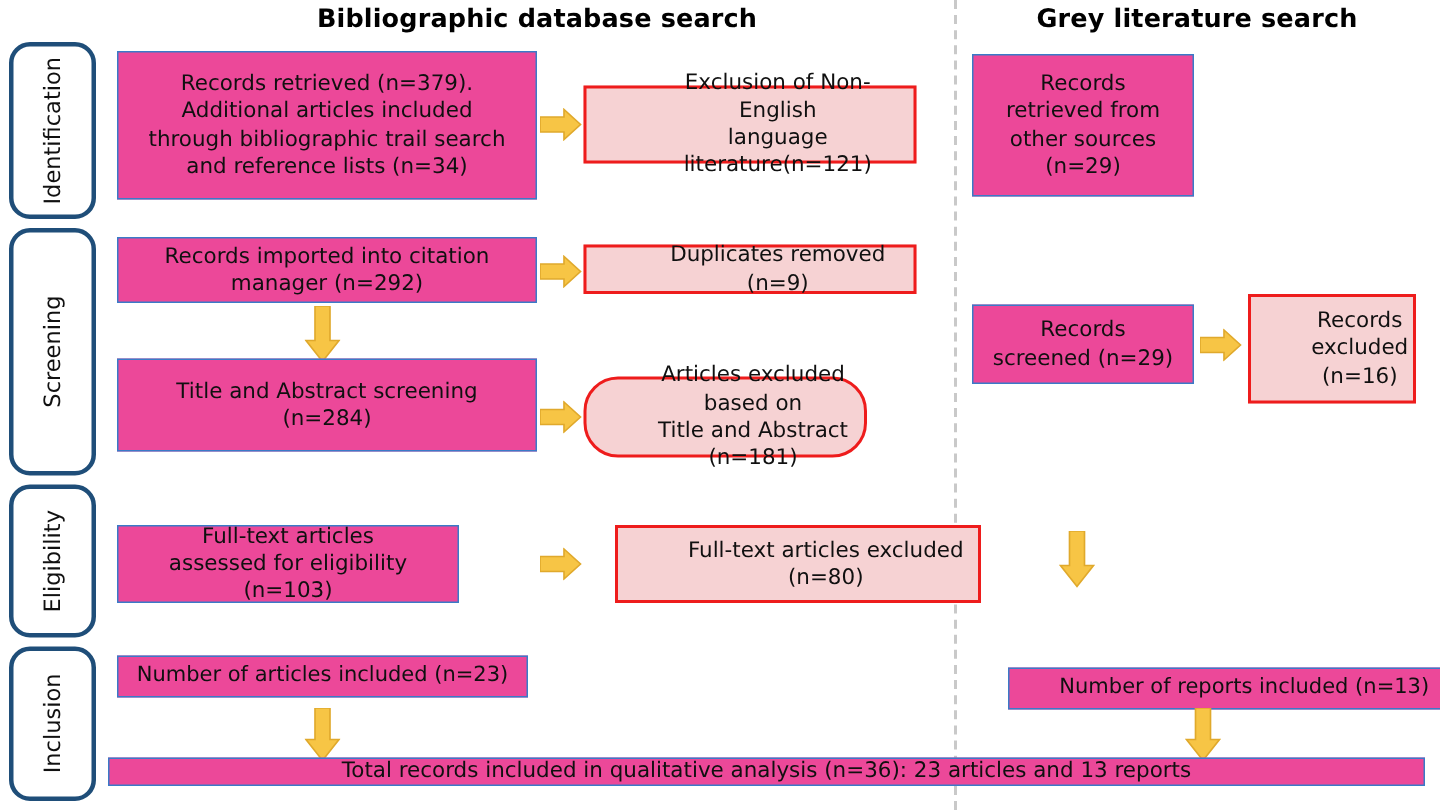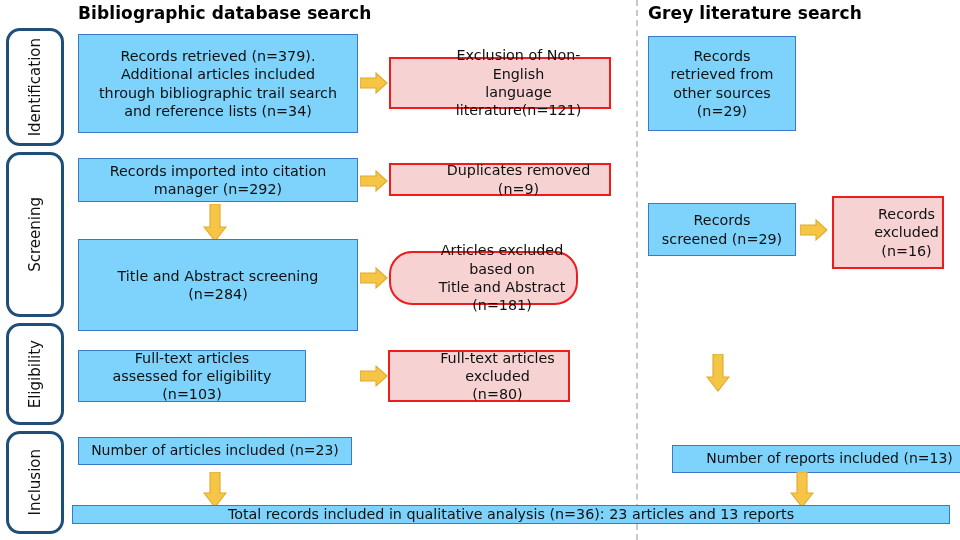--- a/index.html
+++ b/index.html
@@ -15,21 +15,21 @@
     font-family: "DejaVu Sans", "Liberation Sans", sans-serif;
     overflow: hidden;
   }
 
   
   .col-title {
     position: absolute;
     font-weight: bold;
     font-size: 17px;
     color: #000000;
-    text-align: left;
+    text-align: center;
     letter-spacing: .1px;
     white-space: nowrap;
   }
 
   
   .divider {
     position: absolute;
     width: 0;
     border-left: 2px dashed #c9c9c9;
   }
@@ -61,21 +61,21 @@
     align-items: center;
     justify-content: center;
     text-align: center;
     font-size: 14.3px;
     line-height: 1.28;
     color: #101010;
     padding: 2px 6px;
     white-space: pre-line;
   }
   .box.blue {
-    background: #7dd3fc;
+    background: #ec4899;
     border: 1.6px solid #3a7ac8;
   }
   .box.red {
     background: #f6d2d3;
     border: 2.2px solid #ee1c1c;
     padding-left: 43px;
   }
   .box.small { font-size: 14px; }
 
   
@@ -138,21 +138,21 @@
   </div>
 
   <div class="box red" style="left:389px; top:163px; width:222px; height:33px;">Duplicates removed (n=9)</div>
 
   <div class="arrow" style="left:203px; top:204px; width:24px; height:38px;">
     <svg width="24" height="38" viewBox="0 0 24 38">
       <polygon points="7,0 17,0 17,23 23,23 12,37 1,23 7,23" fill="#f7c545" stroke="#e0a92c" stroke-width="1.1"></polygon>
     </svg>
   </div>
 
-  <div class="box blue" style="left:78px; top:239px; width:280px; height:92px;">Title and Abstract screening
+  <div class="box blue" style="left:78px; top:239px; width:280px; height:62px;">Title and Abstract screening
 (n=284)</div>
 
   <div class="arrow" style="left:360px; top:267px; width:28px; height:22px;">
     <svg width="28" height="22" viewBox="0 0 28 22">
       <polygon points="0,6 16,6 16,1 27,11 16,21 16,16 0,16" fill="#f7c545" stroke="#e0a92c" stroke-width="1.1"></polygon>
     </svg>
   </div>
 
   <div class="box red" style="left:389px; top:251px; width:189px; height:54px;border-radius:23px;">Articles excluded based on
 Title and Abstract (n=181)</div>
@@ -172,21 +172,21 @@
 
   <div class="box blue" style="left:78px; top:350px; width:228px; height:52px;">Full-text articles
 assessed for eligibility (n=103)</div>
 
   <div class="arrow" style="left:360px; top:365px; width:28px; height:22px;">
     <svg width="28" height="22" viewBox="0 0 28 22">
       <polygon points="0,6 16,6 16,1 27,11 16,21 16,16 0,16" fill="#f7c545" stroke="#e0a92c" stroke-width="1.1"></polygon>
     </svg>
   </div>
 
-  <div class="box red" style="left:388px; top:350px; width:182px; height:52px;">Full-text articles excluded
+  <div class="box red" style="left:410px; top:350px; width:244px; height:52px;">Full-text articles excluded
 (n=80)</div>
 
   <div class="arrow" style="left:706px; top:354px; width:24px; height:38px;">
     <svg width="24" height="38" viewBox="0 0 24 38">
       <polygon points="7,0 17,0 17,23 23,23 12,37 1,23 7,23" fill="#f7c545" stroke="#e0a92c" stroke-width="1.1"></polygon>
     </svg>
   </div>
 
   <div class="box blue small" style="left:78px; top:437px; width:274px; height:28px;">Number of articles included (n=23)</div>
 

